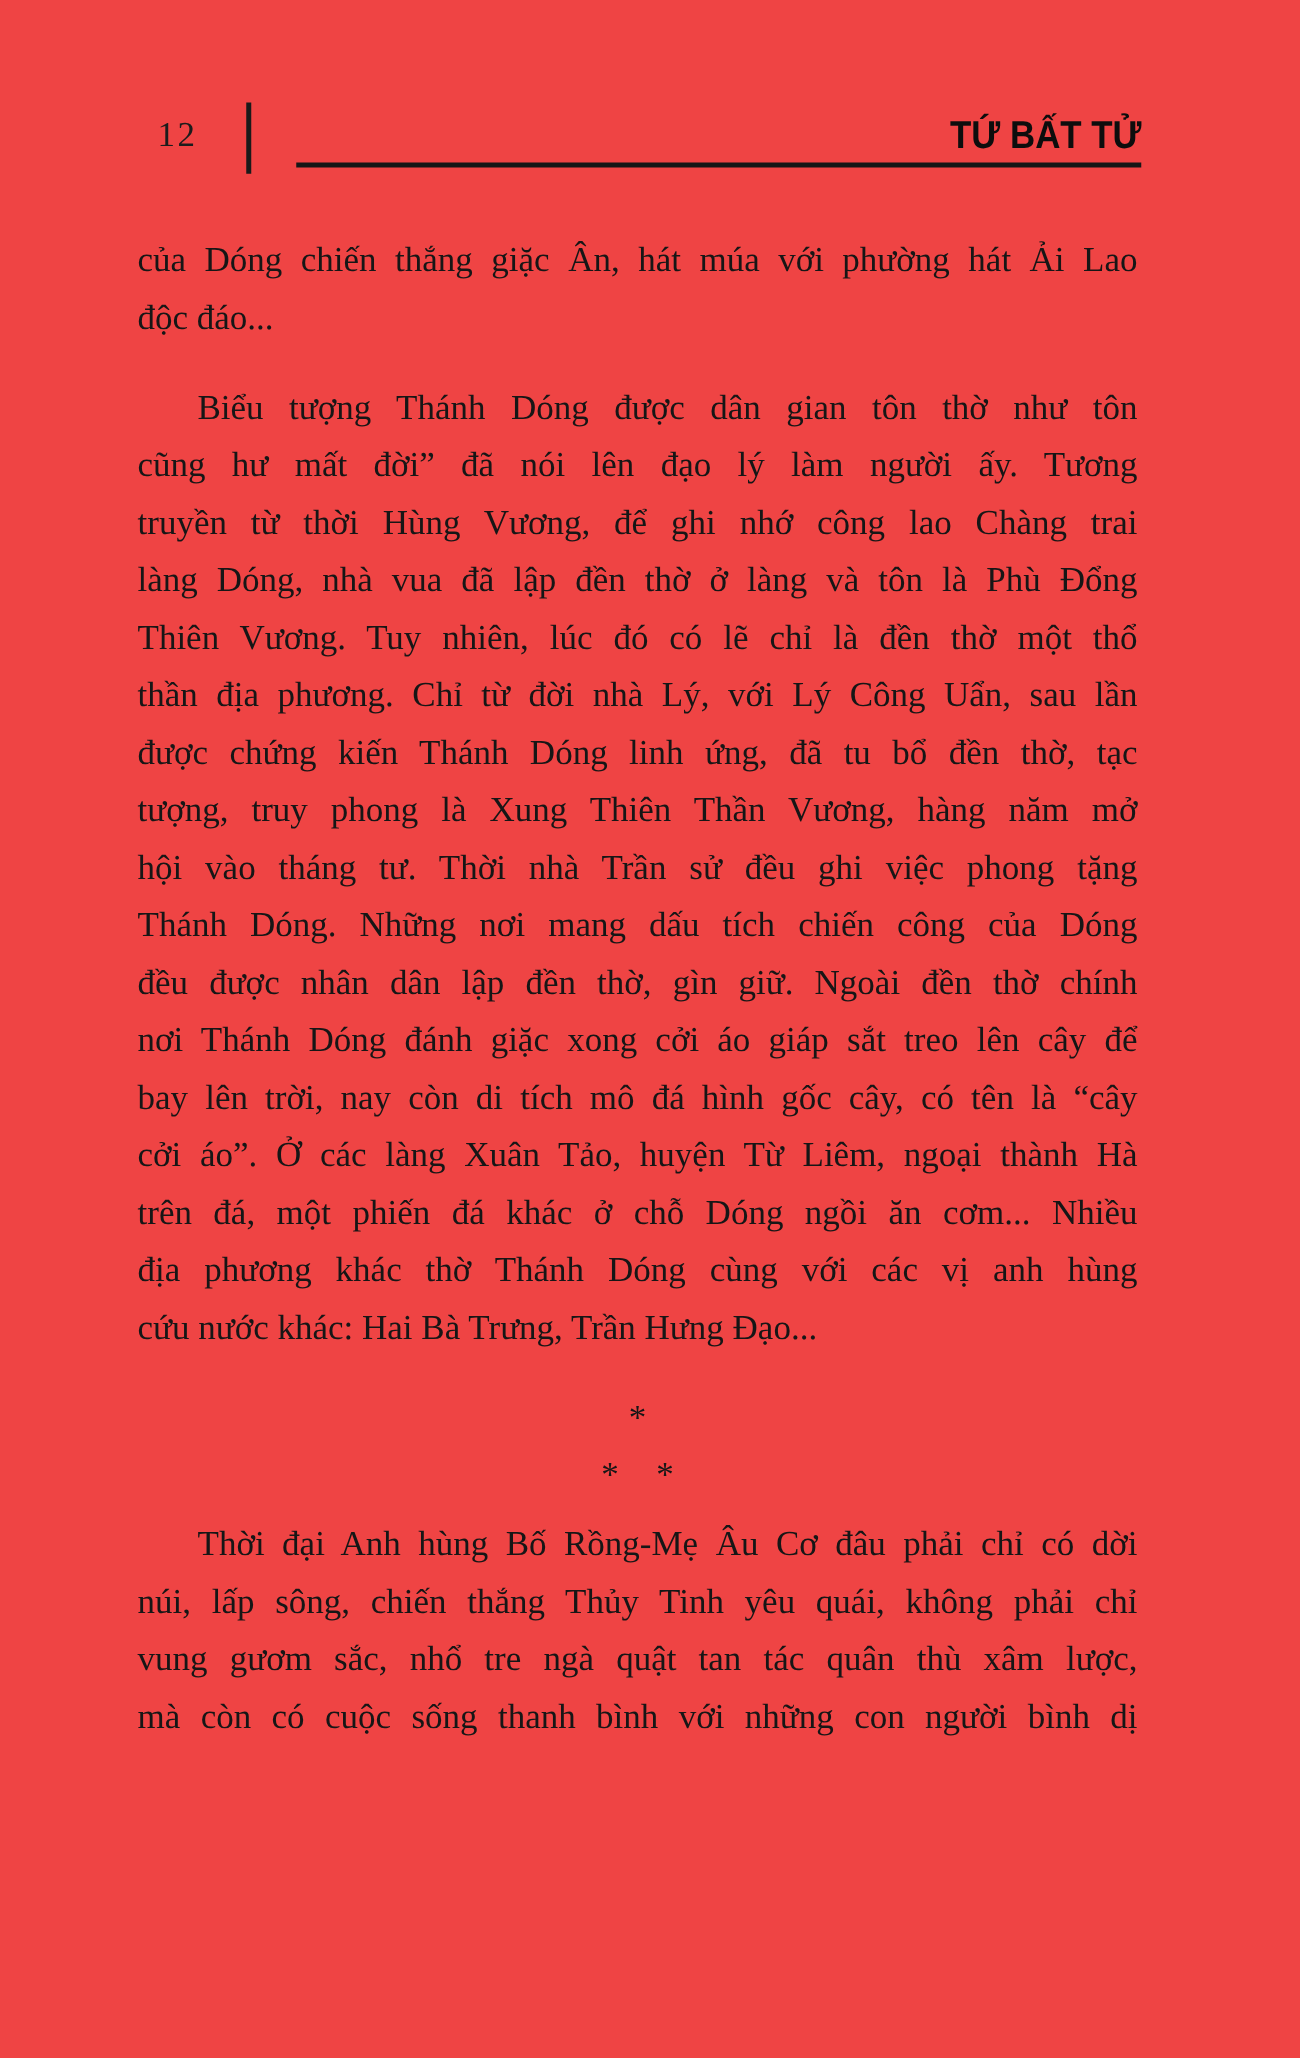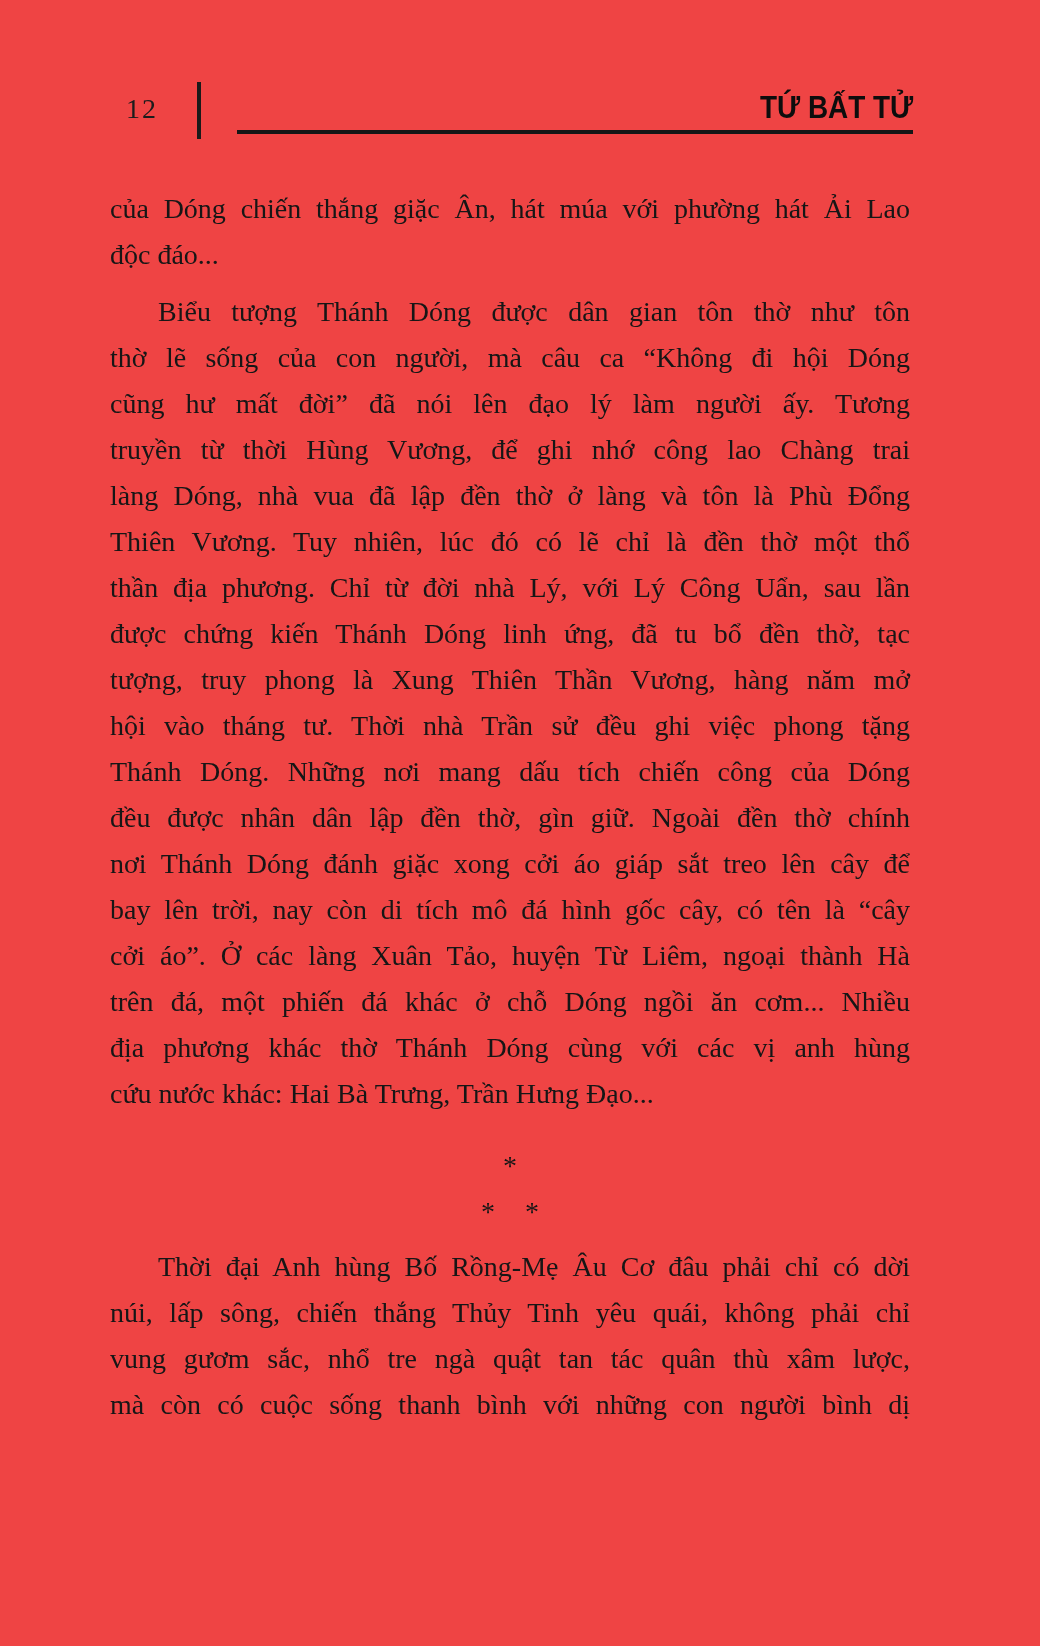--- a/index.html
+++ b/index.html
@@ -58,21 +58,21 @@
   .body-text {
     position: absolute;
     left: 110px;
     top: 186px;
     width: 800px;
     font-size: 28px;
     line-height: 46px;
     color: #161616;
   }
   .para { margin: 0; }
-  .para.p2 { margin-top: 11px; }
+  .para.p2 { margin-top: 26px; }
   .para.p3 { margin-top: 9px; }
   .line {
     height: 46px;
     text-align: justify;
     text-align-last: justify;
     overflow: visible;
     white-space: nowrap;
   }
   .line.open { text-align-last: left; }
   .line.indent { text-indent: 48px; }
@@ -106,21 +106,20 @@
 
   <main class="body-text">
 
     <section class="para p1">
       <div class="line">của Dóng chiến thắng giặc Ân, hát múa với phường hát Ải Lao</div>
       <div class="line open">độc đáo...</div>
     </section>
 
     <section class="para p2">
       <div class="line indent">Biểu tượng Thánh Dóng được dân gian tôn thờ như tôn</div>
-      <div class="line">thờ lẽ sống của con người, mà câu ca “Không đi hội Dóng</div>
       <div class="line">cũng hư mất đời” đã nói lên đạo lý làm người ấy. Tương</div>
       <div class="line">truyền từ thời Hùng Vương, để ghi nhớ công lao Chàng trai</div>
       <div class="line">làng Dóng, nhà vua đã lập đền thờ ở làng và tôn là Phù Đổng</div>
       <div class="line">Thiên Vương. Tuy nhiên, lúc đó có lẽ chỉ là đền thờ một thổ</div>
       <div class="line">thần địa phương. Chỉ từ đời nhà Lý, với Lý Công Uẩn, sau lần</div>
       <div class="line">được chứng kiến Thánh Dóng linh ứng, đã tu bổ đền thờ, tạc</div>
       <div class="line">tượng, truy phong là Xung Thiên Thần Vương, hàng năm mở</div>
       <div class="line">hội vào tháng tư. Thời nhà Trần sử đều ghi việc phong tặng</div>
       <div class="line">Thánh Dóng. Những nơi mang dấu tích chiến công của Dóng</div>
       <div class="line">đều được nhân dân lập đền thờ, gìn giữ. Ngoài đền thờ chính</div>

